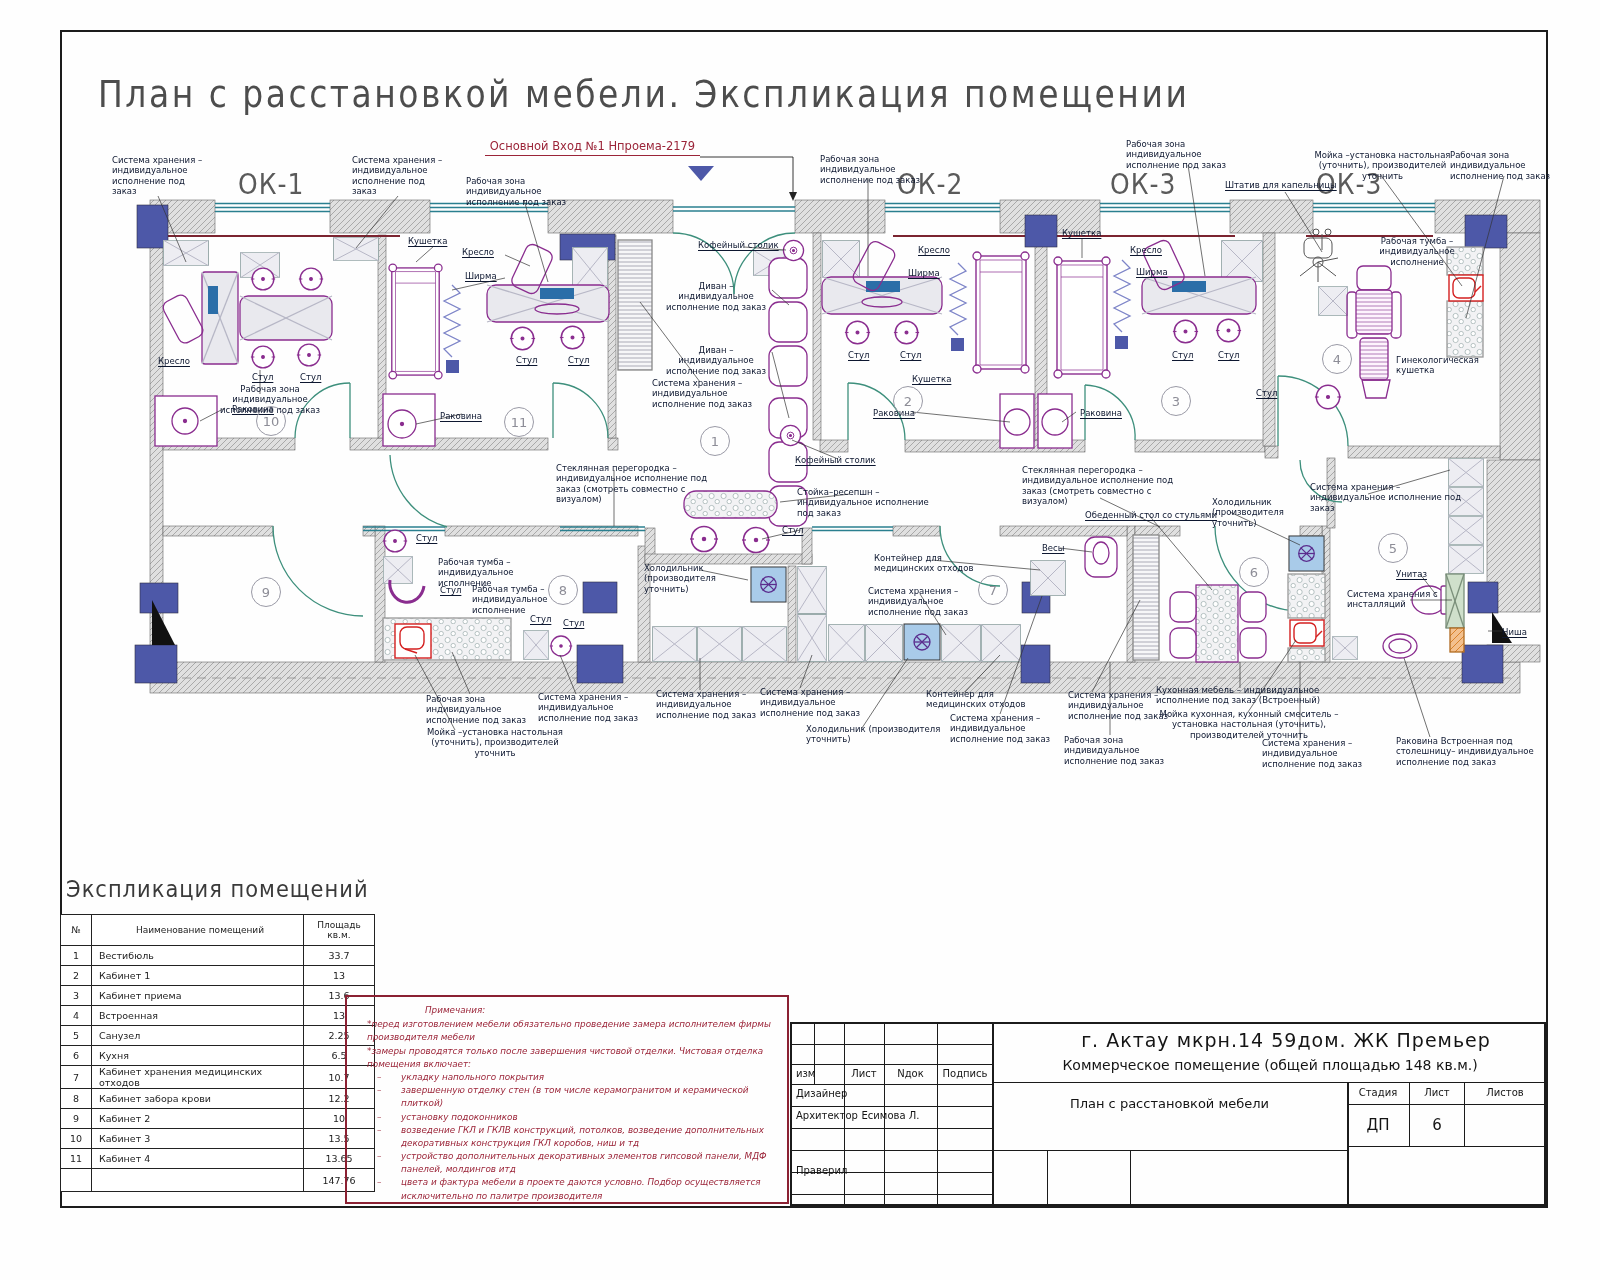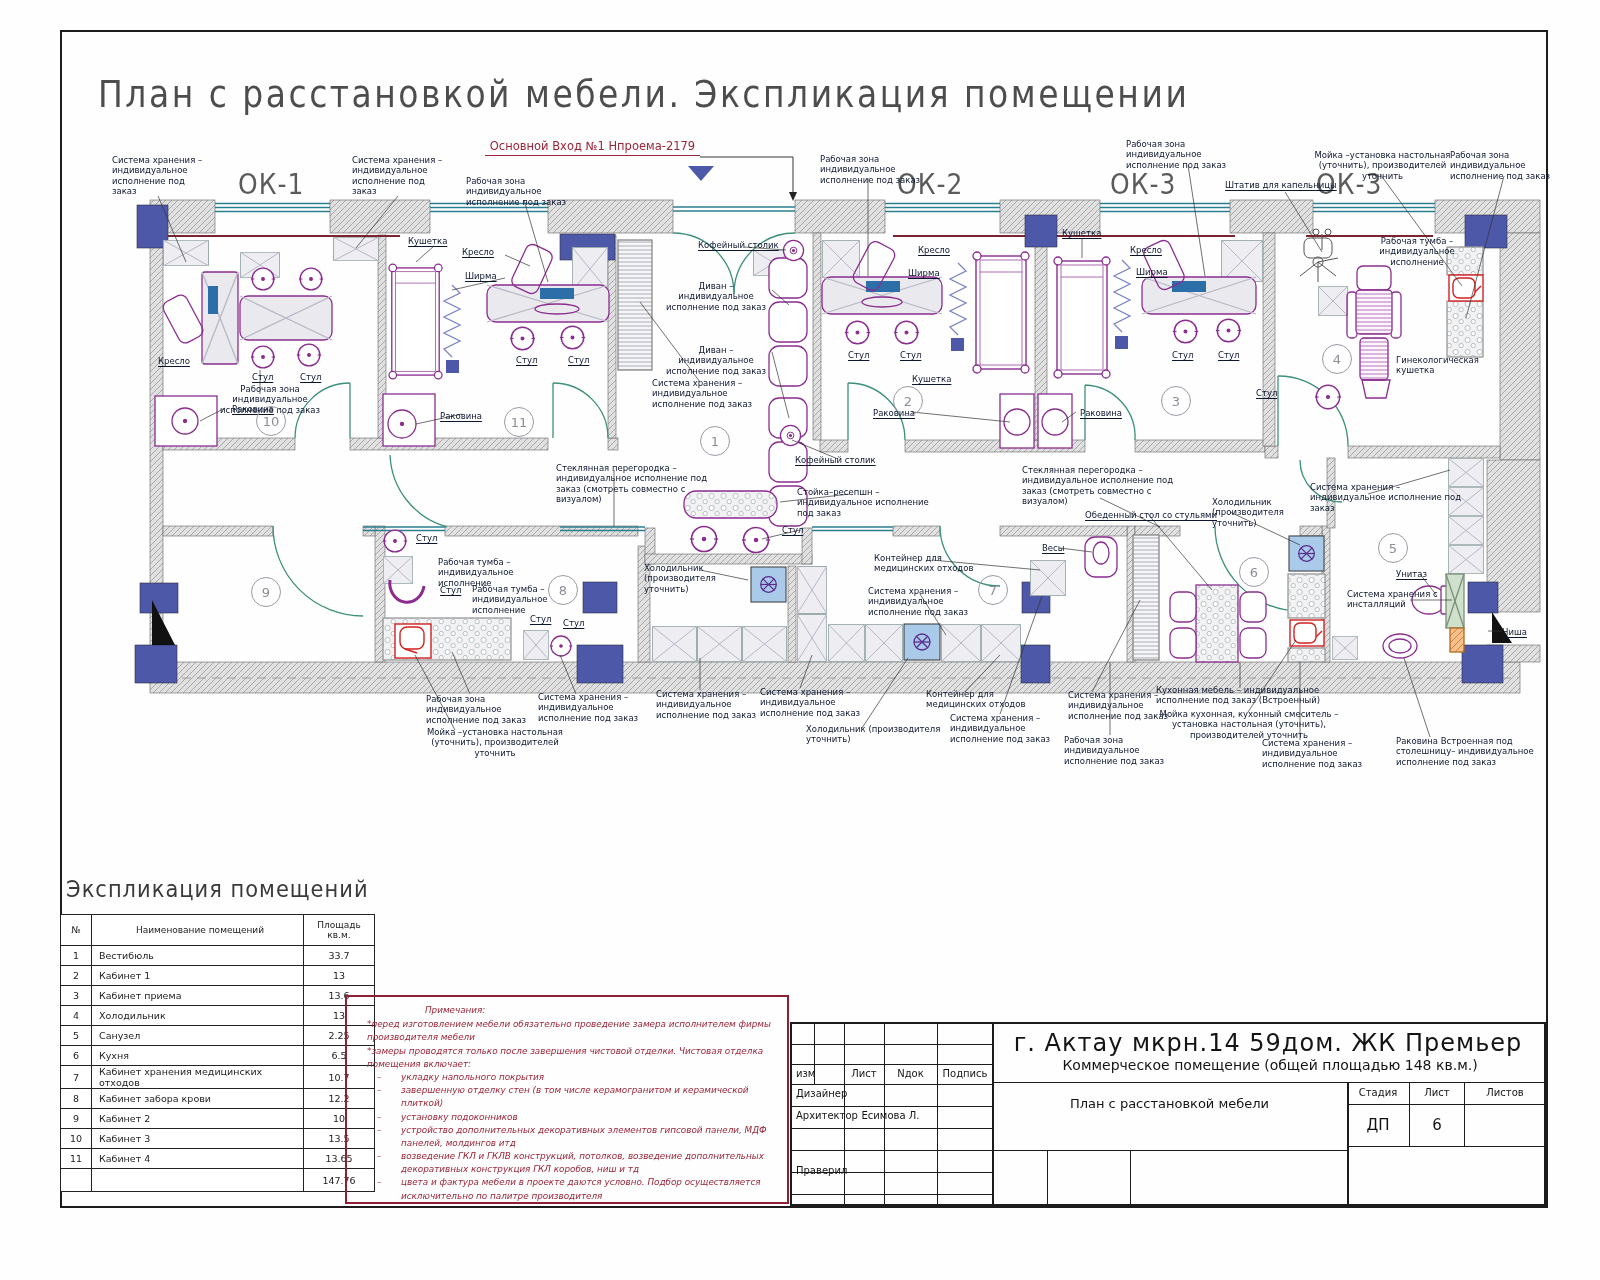--- a/index.html
+++ b/index.html
@@ -587,21 +587,21 @@
           <td class="cname">Кабинет 1</td>
           <td class="carea">13</td>
         </tr>
       <tr>
           <td class="cnum">3</td>
           <td class="cname">Кабинет приема</td>
           <td class="carea">13.6</td>
         </tr>
       <tr>
           <td class="cnum">4</td>
-          <td class="cname">Холодильник</td>
+          <td class="cname">Встроенная</td>
           <td class="carea">13</td>
         </tr>
       <tr>
           <td class="cnum">5</td>
           <td class="cname">Санузел</td>
           <td class="carea">2.25</td>
         </tr>
       <tr>
           <td class="cnum">6</td>
           <td class="cname">Кухня</td>
@@ -641,22 +641,22 @@
   </table>
 
   <div class="notes">
     <div class="notes-pad">
       <div class="notes-title">Примечания:</div>
       <div class="note-star">*перед изготовлением мебели  обязательно проведение замера исполнителем фирмы производителя мебели</div>
       <div class="note-star">*замеры проводятся только после завершения чистовой отделки. Чистовая отделка помещения включает:</div>
       <div class="note-item">укладку напольного покрытия</div>
       <div class="note-item">завершенную отделку стен (в том числе керамогранитом и керамической плиткой)</div>
       <div class="note-item">установку подоконников</div>
+      <div class="note-item">возведение ГКЛ и ГКЛВ конструкций, потолков, возведение дополнительных декоративных конструкция ГКЛ коробов, ниш и тд</div>
       <div class="note-item">устройство дополнительных декоративных элементов гипсовой панели, МДФ панелей, молдингов итд</div>
-      <div class="note-item">возведение ГКЛ и ГКЛВ конструкций, потолков, возведение дополнительных декоративных конструкция ГКЛ коробов, ниш и тд</div>
       <div class="note-item">цвета и фактура мебели в проекте даются условно. Подбор осуществляется исключительно по палитре производителя</div>
     </div>
   </div>
 
   <div class="tb">
 
     <div class="tbl" style="left:0;top:20px;width:200px;height:1px"></div>
     <div class="tbl" style="left:0;top:40px;width:200px;height:1px"></div>
     <div class="tbl" style="left:0;top:60px;width:200px;height:1px"></div>
     <div class="tbl" style="left:0;top:82px;width:200px;height:1px"></div>
@@ -682,21 +682,21 @@
     <div class="tbl" style="left:338px;top:126px;width:1px;height:54px"></div>
 
     <span class="tbt" style="left:4px;top:44px">изм</span>
     <span class="tbt c" style="left:54px;top:44px;width:36px">Лист</span>
     <span class="tbt c" style="left:94px;top:44px;width:49px">Nдок</span>
     <span class="tbt c" style="left:147px;top:44px;width:52px">Подпись</span>
     <span class="tbt" style="left:4px;top:64px">Дизайнер</span>
     <span class="tbt" style="left:4px;top:86px">Архитектор</span>
     <span class="tbt c" style="left:54px;top:86px;width:89px">Есимова Л.</span>
     <span class="tbt" style="left:4px;top:141px">Праверил</span>
-    <span class="tbt c" style="left:203px;top:5px;width:546px;font-size:24px;letter-spacing:1px">г. Актау   мкрн.14  59дом.  ЖК Премьер</span>
+    <span class="tbt c" style="left:221px;top:5px;width:546px;font-size:19px;letter-spacing:1px">г. Актау   мкрн.14  59дом.  ЖК Премьер</span>
     <span class="tbt c" style="left:205px;top:33px;width:546px;font-size:14px">Коммерческое помещение (общей площадью 148 кв.м.)</span>
     <span class="tbt c" style="left:205px;top:72px;width:345px;font-size:13px">План с расстановкой мебели</span>
     <span class="tbt c" style="left:557px;top:63px;width:58px">Стадия</span>
     <span class="tbt c" style="left:619px;top:63px;width:52px">Лист</span>
     <span class="tbt c" style="left:674px;top:63px;width:78px">Листов</span>
     <span class="tbt c" style="left:557px;top:92px;width:58px;font-size:15px">ДП</span>
     <span class="tbt c" style="left:619px;top:92px;width:52px;font-size:15px">6</span>
   </div>
 </div>
 

